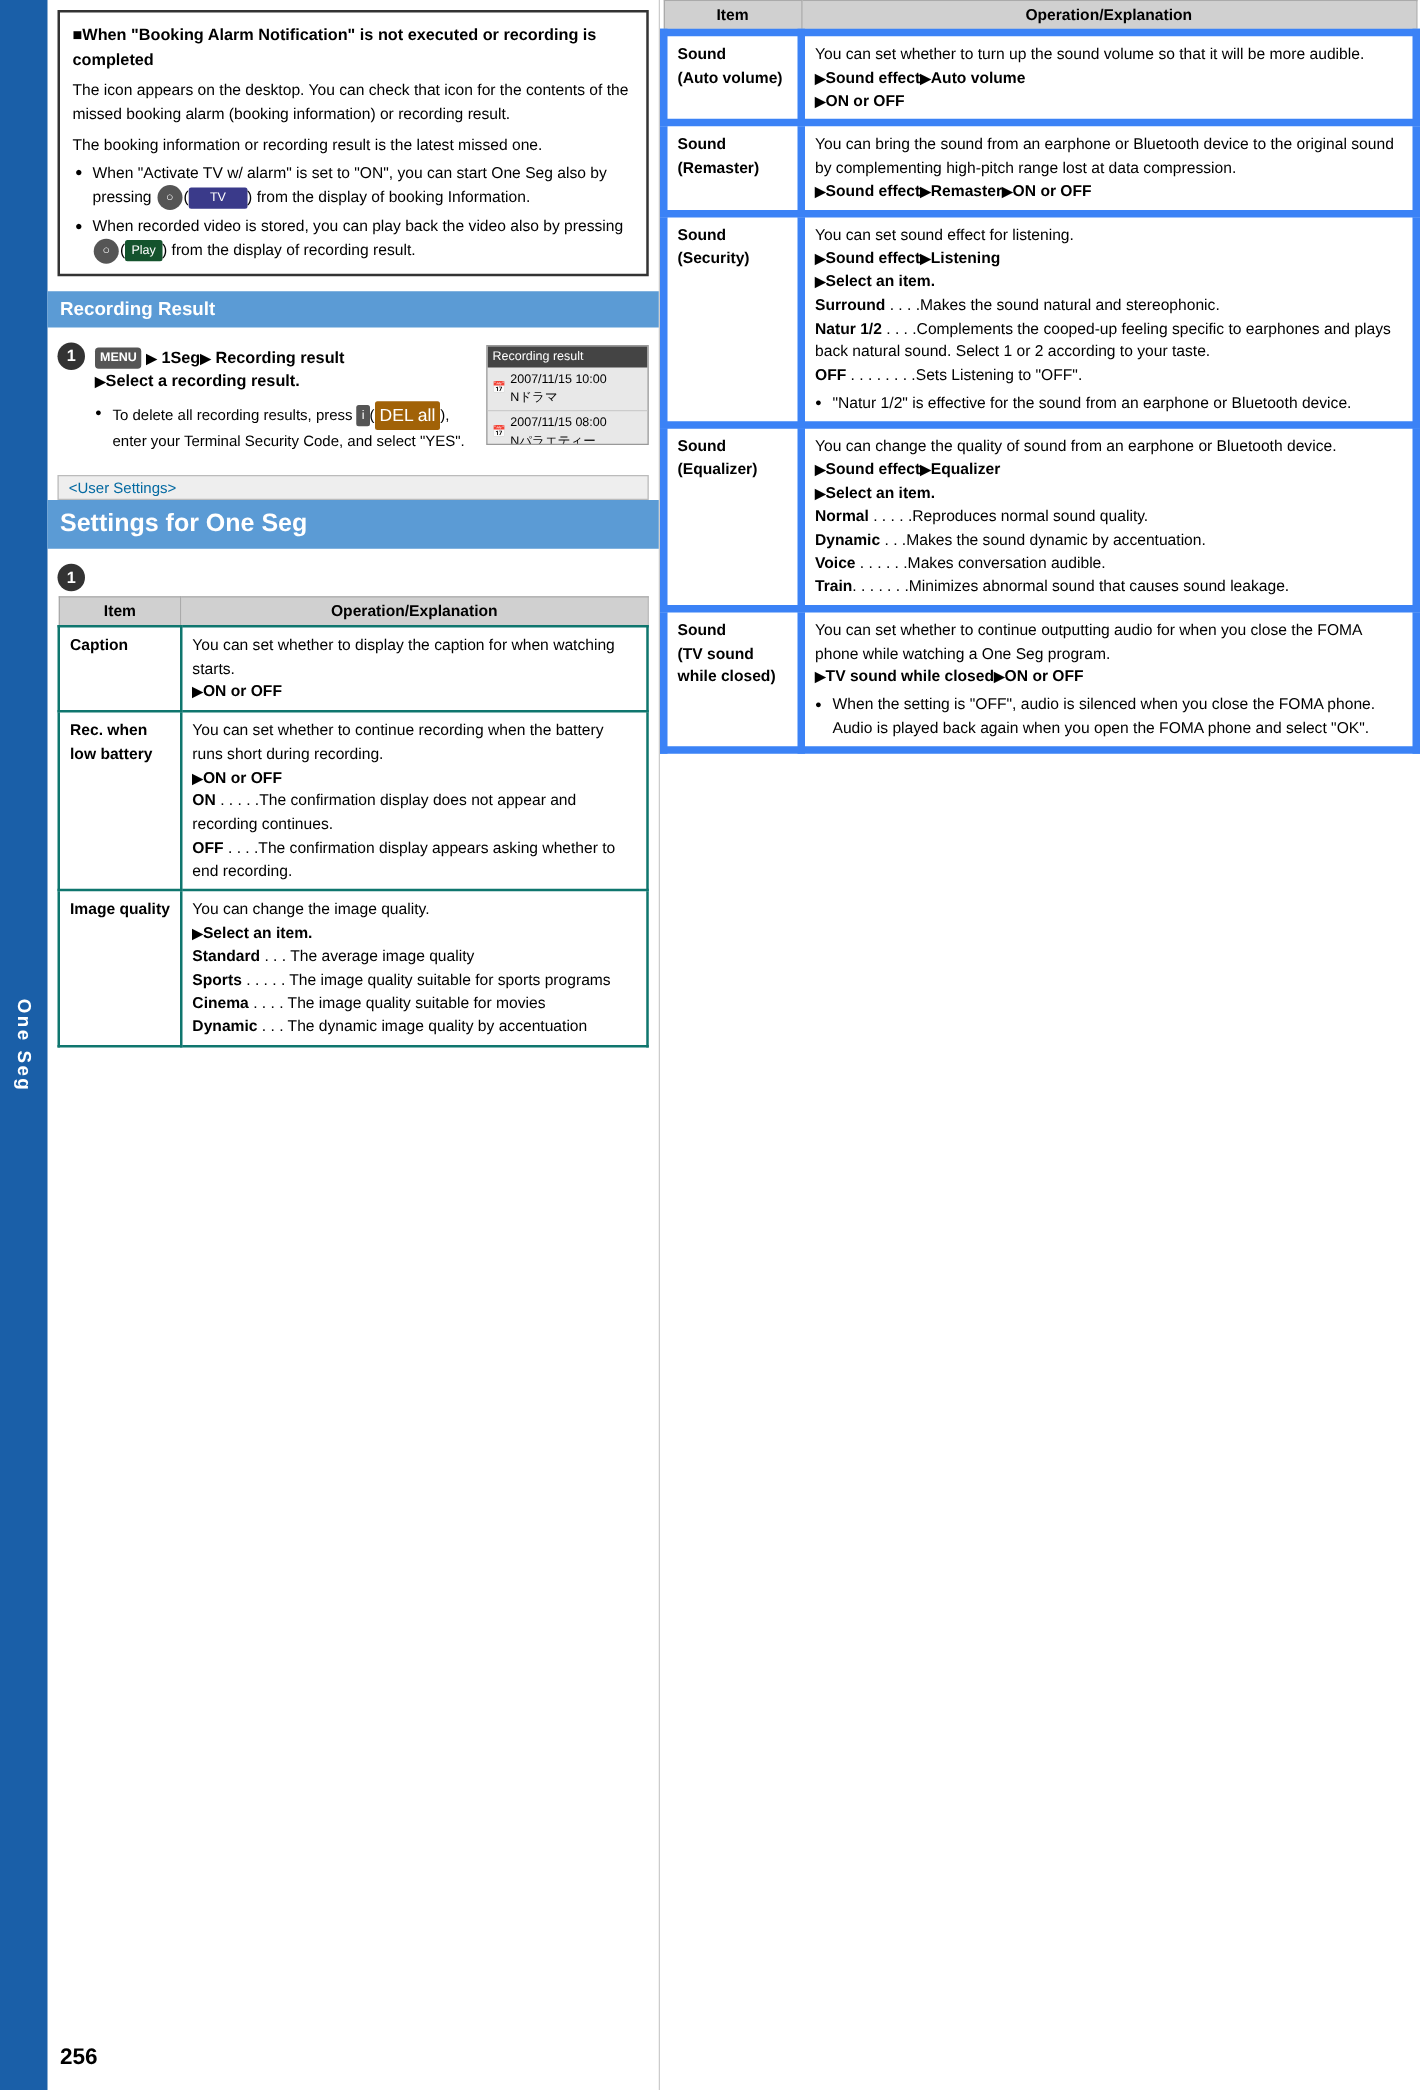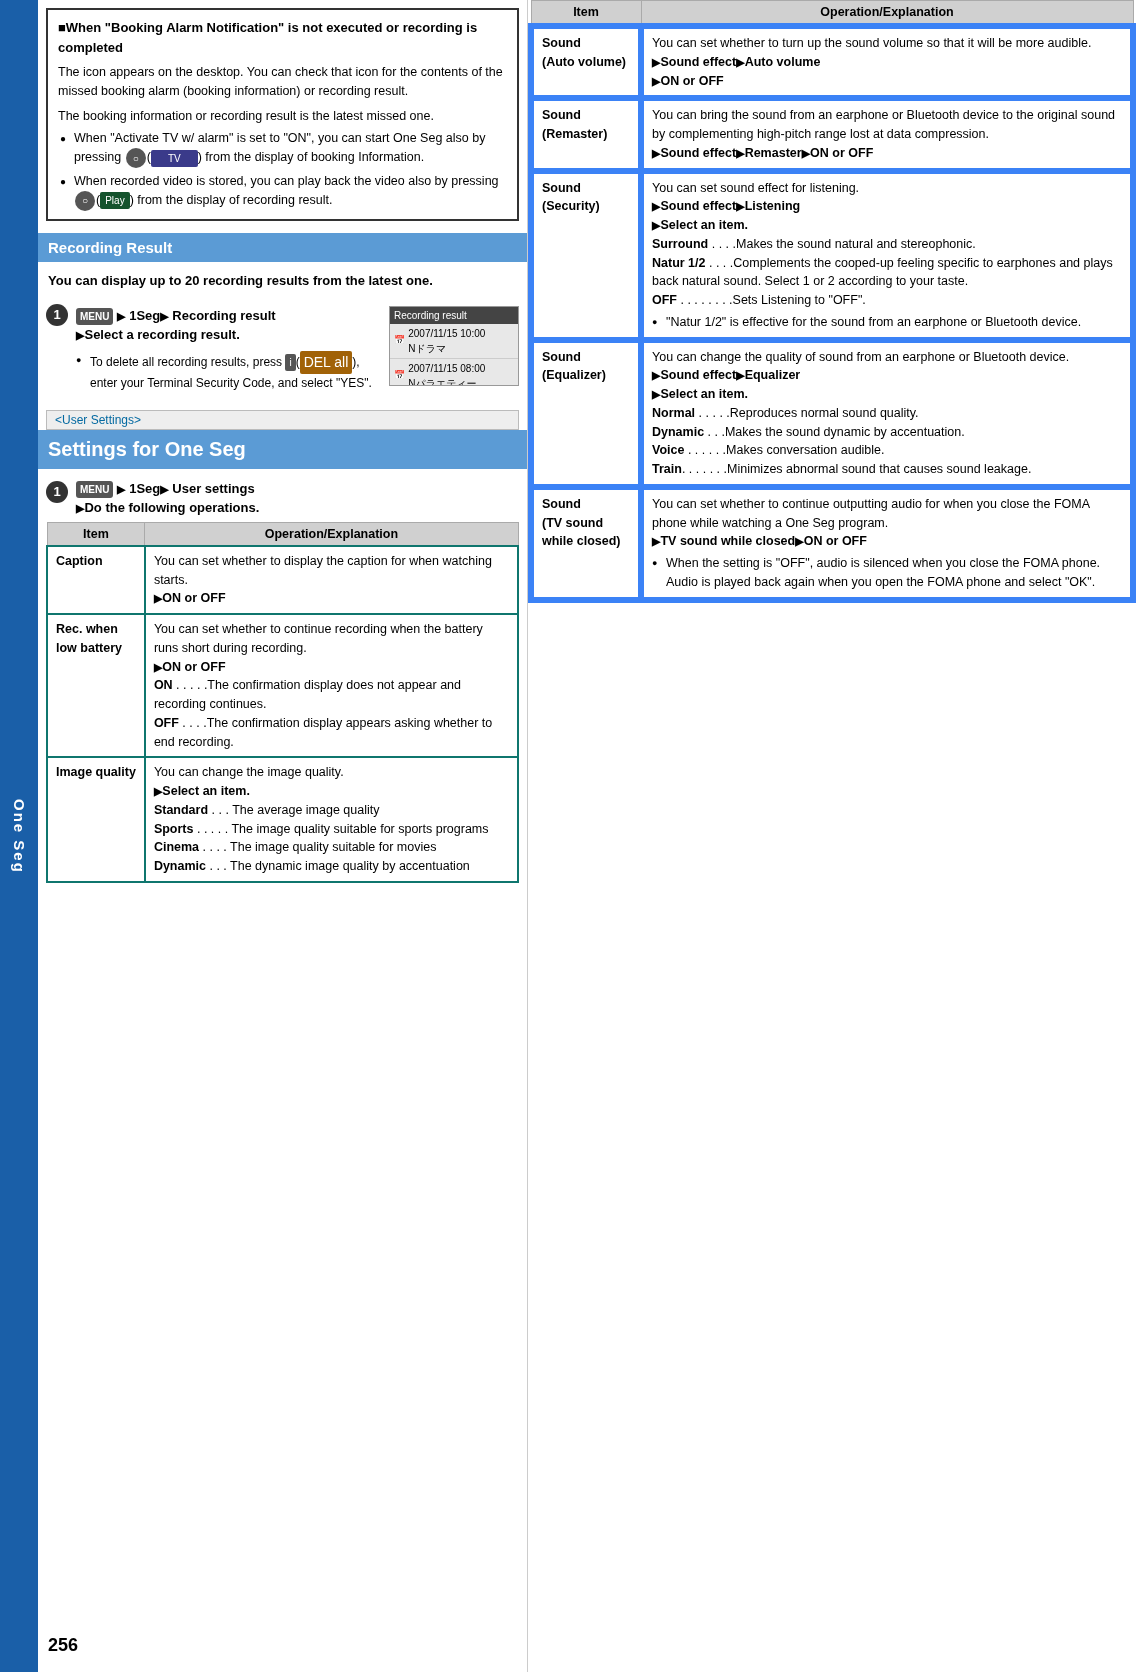--- a/index.html
+++ b/index.html
@@ -393,23 +393,20 @@
         <ul>
           <li>When "Activate TV w/ alarm" is set to "ON", you can start One Seg also by pressing <span class="inline-icon">○</span>(<span class="tv-btn">TV</span>) from the display of booking Information.</li>
           <li>When recorded video is stored, you can play back the video also by pressing <span class="inline-icon">○</span>(<span class="play-btn">Play</span>) from the display of recording result.</li>
         </ul>
       </div>
 
       <div class="section-header">
         <span>Recording Result</span>
       </div>
 
-      <div class="section-subtitle">
-        <span>You can display up to 20 recording results from the latest one.</span>
-      </div>
 
       <div class="step-row">
         <div class="step-num">1</div>
         <div class="step-content">
           <div class="step-with-img">
             <div class="step-text-area">
               <div><span class="menu-btn">MENU</span> <span class="arrow"></span><span class="bold"> 1Seg</span><span class="arrow"></span><span class="bold"> Recording result</span></div>
               <div><span class="arrow"></span><span class="bold">Select a recording result.</span></div>
               <div class="dot-item" style="font-size:12px; margin-top:6px;">To delete all recording results, press <span class="lock-btn">i</span>(<span class="del-btn">DEL all</span>), enter your Terminal Security Code, and select "YES".</div>
             </div>
@@ -432,24 +429,20 @@
       <div style="margin-top: 14px;">
         <div class="user-settings-label">
           <span>&lt;User Settings&gt;</span>
         </div>
         <div class="settings-header">
           <span>Settings for One Seg</span>
         </div>
 
         <div class="right-step-row">
           <div class="step-num">1</div>
-          <div class="step-content">
-            <div><span class="menu-btn">MENU</span> <span class="arrow"></span><span class="bold"> 1Seg</span><span class="arrow"></span><span class="bold"> User settings</span></div>
-            <div><span class="arrow"></span><span class="bold">Do the following operations.</span></div>
-          </div>
         </div>
 
         <table class="settings-table">
           <thead>
             <tr>
               <th>Item</th>
               <th>Operation/Explanation</th>
             </tr>
           </thead>
           <tbody>

